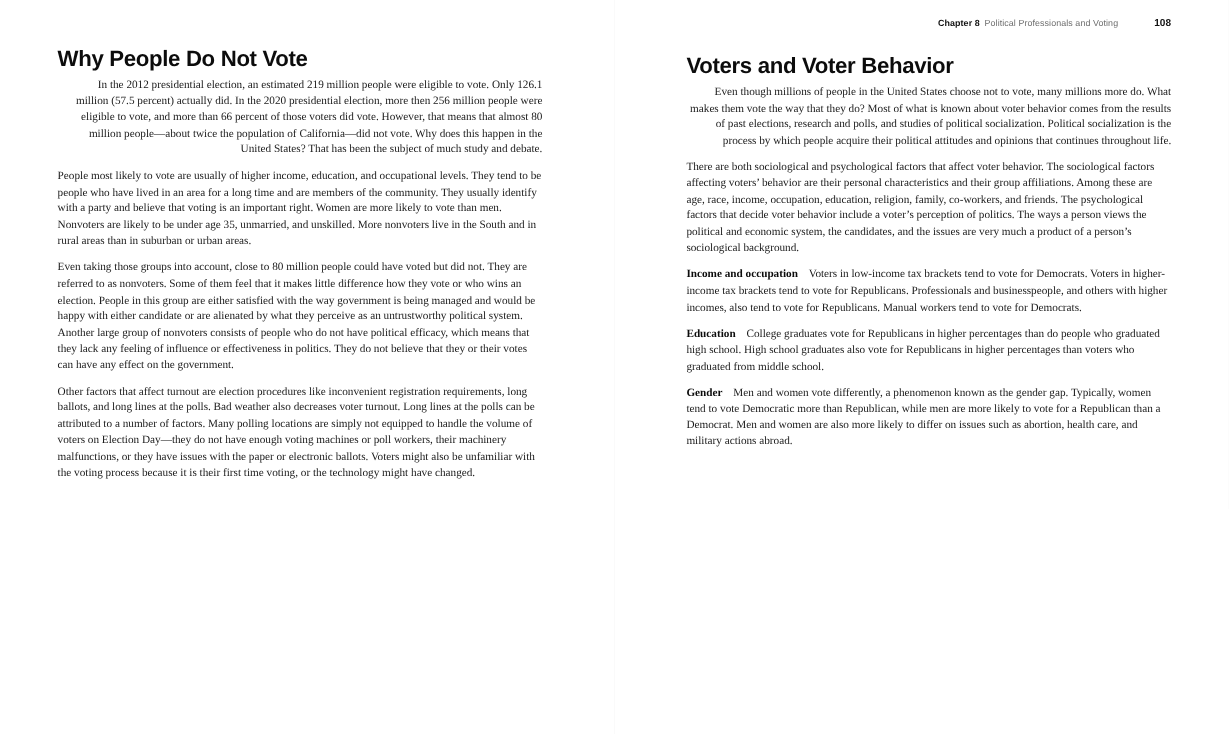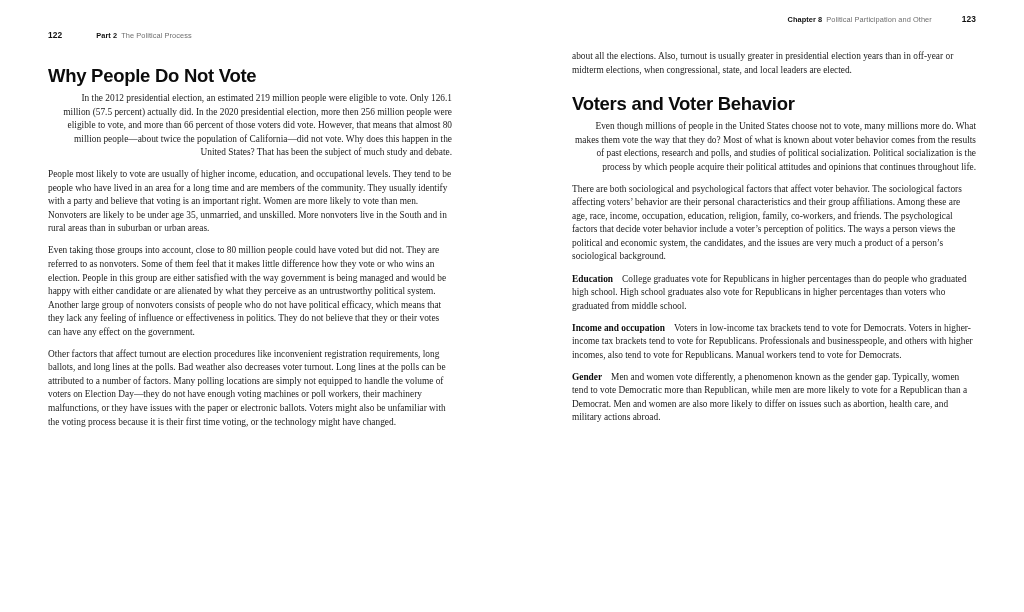--- a/index.html
+++ b/index.html
@@ -62,21 +62,21 @@
     margin-right: 4px;
   }
   .runhead-title {
     font-family: "Liberation Sans", sans-serif;
     font-size: 7.4px;
     color: #6e6e6e;
   }
 
   
   .col {
-    margin-top: 22px;
+    margin-top: 9px;
     width: 100%;
   }
 
   h1.section-head {
     font-family: "Liberation Sans", sans-serif;
     font-weight: bold;
     font-size: 18.5px;
     line-height: 1.08;
     letter-spacing: -0.015em;
     color: #0c0c0c;
@@ -103,56 +103,50 @@
   }
   .runin-gap { display: inline-block; width: 9px; }
 </style>
 </head>
 <body>
 
 <div class="spread">
 
   <div class="page page-left">
 
-    <div class="runhead runhead-left">
-      <span class="folio">122</span>
-      <span class="runhead-part">Part 2</span>
-      <span class="runhead-title">The Political Process</span>
-    </div>
 
     <div class="col">
       <h1 class="section-head">Why People Do Not Vote</h1>
 
       <p class="body first">In the 2012 presidential election, an estimated 219 million people were eligible to vote. Only 126.1 million (57.5 percent) actually did. In the 2020 presidential election, more then 256 million people were eligible to vote, and more than 66 percent of those voters did vote. However, that means that almost 80 million people—about twice the population of California—did not vote. Why does this happen in the United States? That has been the subject of much study and debate.</p>
       <p class="body">People most likely to vote are usually of higher income, education, and occupational levels. They tend to be people who have lived in an area for a long time and are members of the community. They usually identify with a party and believe that voting is an important right. Women are more likely to vote than men. Nonvoters are likely to be under age 35, unmarried, and unskilled. More nonvoters live in the South and in rural areas than in suburban or urban areas.</p>
       <p class="body">Even taking those groups into account, close to 80 million people could have voted but did not. They are referred to as nonvoters. Some of them feel that it makes little difference how they vote or who wins an election. People in this group are either satisfied with the way government is being managed and would be happy with either candidate or are alienated by what they perceive as an untrustworthy political system. Another large group of nonvoters consists of people who do not have political efficacy, which means that they lack any feeling of influence or effectiveness in politics. They do not believe that they or their votes can have any effect on the government.</p>
       <p class="body">Other factors that affect turnout are election procedures like inconvenient registration requirements, long ballots, and long lines at the polls. Bad weather also decreases voter turnout. Long lines at the polls can be attributed to a number of factors. Many polling locations are simply not equipped to handle the volume of voters on Election Day—they do not have enough voting machines or poll workers, their machinery malfunctions, or they have issues with the paper or electronic ballots. Voters might also be unfamiliar with the voting process because it is their first time voting, or the technology might have changed.</p>
     </div>
   </div>
 
   <div class="page page-right">
 
     <div class="runhead runhead-right">
       <span class="runhead-part">Chapter 8</span>
-      <span class="runhead-title">Political Participation and Other</span>
-      <span class="folio">123</span>
+      <span class="runhead-title">Political Professionals and Voting</span>
+      <span class="folio">108</span>
     </div>
 
     <div class="col">
 
-      <p class="body">about all the elections. Also, turnout is usually greater in presidential election years than in off-year or midterm elections, when congressional, state, and local leaders are elected.</p>
 
       <h1 class="section-head spaced-above">Voters and Voter Behavior</h1>
 
       <p class="body first">Even though millions of people in the United States choose not to vote, many millions more do. What makes them vote the way that they do? Most of what is known about voter behavior comes from the results of past elections, research and polls, and studies of political socialization. Political socialization is the process by which people acquire their political attitudes and opinions that continues throughout life.</p>
       <p class="body">There are both sociological and psychological factors that affect voter behavior. The sociological factors affecting voters’ behavior are their personal characteristics and their group affiliations. Among these are age, race, income, occupation, education, religion, family, co-workers, and friends. The psychological factors that decide voter behavior include a voter’s perception of politics. The ways a person views the political and economic system, the candidates, and the issues are very much a product of a person’s sociological background.</p>
 
+      <p class="body"><span class="runin">Income and occupation</span><span class="runin-gap"></span><span>Voters in low-income tax brackets tend to vote for Democrats. Voters in higher-income tax brackets tend to vote for Republicans. Professionals and businesspeople, and others with higher incomes, also tend to vote for Republicans. Manual workers tend to vote for Democrats.</span></p>
+
       <p class="body"><span class="runin">Education</span><span class="runin-gap"></span><span>College graduates vote for Republicans in higher percentages than do people who graduated high school. High school graduates also vote for Republicans in higher percentages than voters who graduated from middle school.</span></p>
-
-      <p class="body"><span class="runin">Income and occupation</span><span class="runin-gap"></span><span>Voters in low-income tax brackets tend to vote for Democrats. Voters in higher-income tax brackets tend to vote for Republicans. Professionals and businesspeople, and others with higher incomes, also tend to vote for Republicans. Manual workers tend to vote for Democrats.</span></p>
 
       <p class="body"><span class="runin">Gender</span><span class="runin-gap"></span><span>Men and women vote differently, a phenomenon known as the gender gap. Typically, women tend to vote Democratic more than Republican, while men are more likely to vote for a Republican than a Democrat. Men and women are also more likely to differ on issues such as abortion, health care, and military actions abroad.</span></p>
 
 
     </div>
   </div>
 
 </div>
 
 </body></html>

